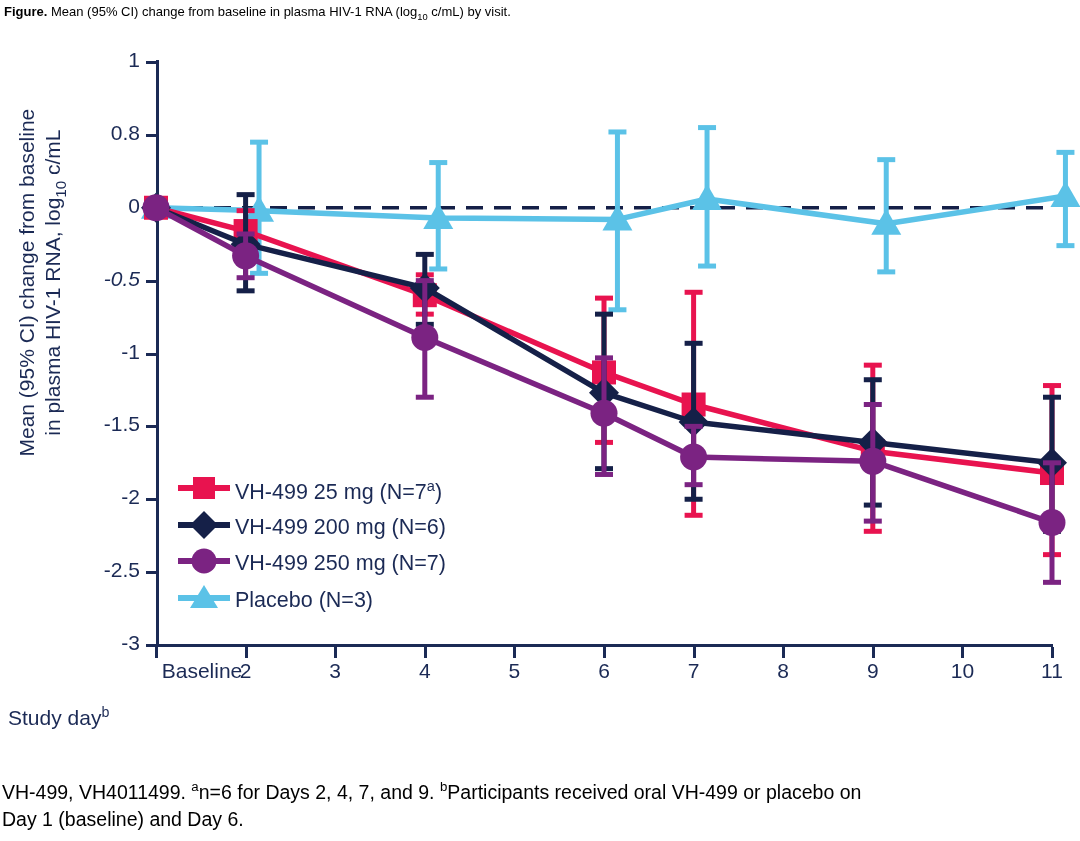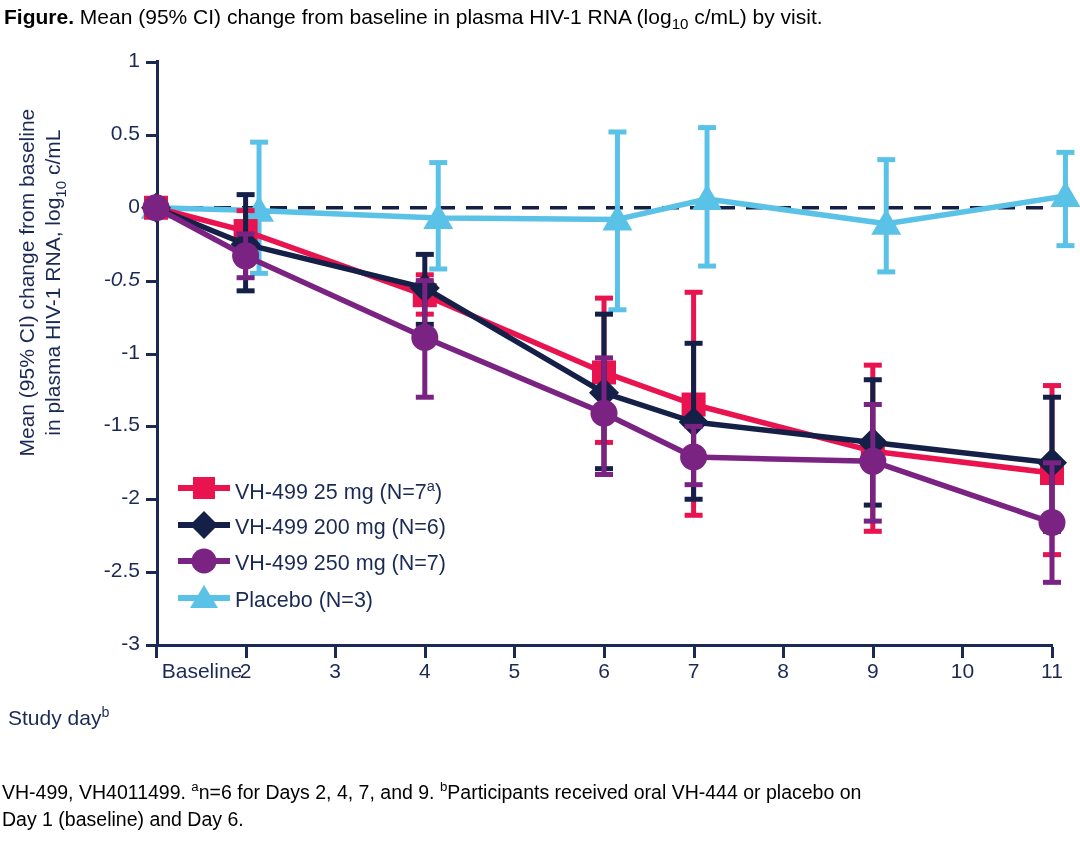--- a/index.html
+++ b/index.html
@@ -7,21 +7,21 @@
     width:1080px;height:841px;
     background:#ffffff;
     font-family:"Liberation Sans", sans-serif;
     color:#1b2a55;
     overflow:hidden;
     position:relative;
   }
   
   #fig-caption{
     position:absolute; left:4px; top:4px; width:1072px;
-    font-size:21px; color:#000; line-height:1.25;
+    font-size:13px; color:#000; line-height:1.25;
     white-space:nowrap;
   }
   #fig-caption .bold{font-weight:bold;}
   sub{font-size:0.72em;}
   sup{font-size:0.68em;}
 
   
   #plot-area{
     position:absolute;
     left:156px; top:62px;
@@ -105,21 +105,21 @@
     <div class="ytick" style="top: 206.75px;"></div>
     <div class="ytick" style="top: 279.625px;"></div>
     <div class="ytick" style="top: 352.5px;"></div>
     <div class="ytick" style="top: 425.375px;"></div>
     <div class="ytick" style="top: 498.25px;"></div>
     <div class="ytick" style="top: 571.125px;"></div>
     <div class="ytick" style="top: 644px;"></div>
   </div>
 <div id="ytlabel-container">
     <div class="ytlabel" style="left: 8px; top: 48px; width: 132px;">1</div>
-    <div class="ytlabel" style="left: 8px; top: 120.875px; width: 132px;">0.5</div>
+    <div class="ytlabel" style="left: 8px; top: 120.875px; width: 132px;">0.8</div>
     <div class="ytlabel" style="left: 8px; top: 193.75px; width: 132px;">0</div>
     <div class="ytlabel" style="left: 8px; top: 266.625px; width: 132px; font-style: italic;">-0.5</div>
     <div class="ytlabel" style="left: 8px; top: 339.5px; width: 132px;">-1</div>
     <div class="ytlabel" style="left: 8px; top: 412.375px; width: 132px;">-1.5</div>
     <div class="ytlabel" style="left: 8px; top: 485.25px; width: 132px;">-2</div>
     <div class="ytlabel" style="left: 8px; top: 558.125px; width: 132px;">-2.5</div>
     <div class="ytlabel" style="left: 8px; top: 631px; width: 132px;">-3</div>
   </div>
 <div id="xtick-container">
     <div class="xtick" style="left: 155px;"></div>
@@ -306,15 +306,15 @@
         <div class="lbar" style="background: rgb(91, 194, 231);"></div>
         <svg width="52" height="36" viewBox="0 0 52 36" style="position: absolute; left: 0px; top: -8px;">
           <polygon points="26,5 40,28 12,28" fill="#5BC2E7"></polygon>
         </svg>
       </div>
       <div class="legend-label"><span>Placebo (N=3)</span></div>
     </div>
   </div>
 
 <div id="footnote">
-  <div><span>VH-499, VH4011499. </span><sup>a</sup><span>n=6 for Days 2, 4, 7, and 9. </span><sup>b</sup><span>Participants received oral VH-444 or placebo on</span></div>
+  <div><span>VH-499, VH4011499. </span><sup>a</sup><span>n=6 for Days 2, 4, 7, and 9. </span><sup>b</sup><span>Participants received oral VH-499 or placebo on</span></div>
   <div>Day 1 (baseline) and Day 6.</div>
 </div>
 
 </body></html>

